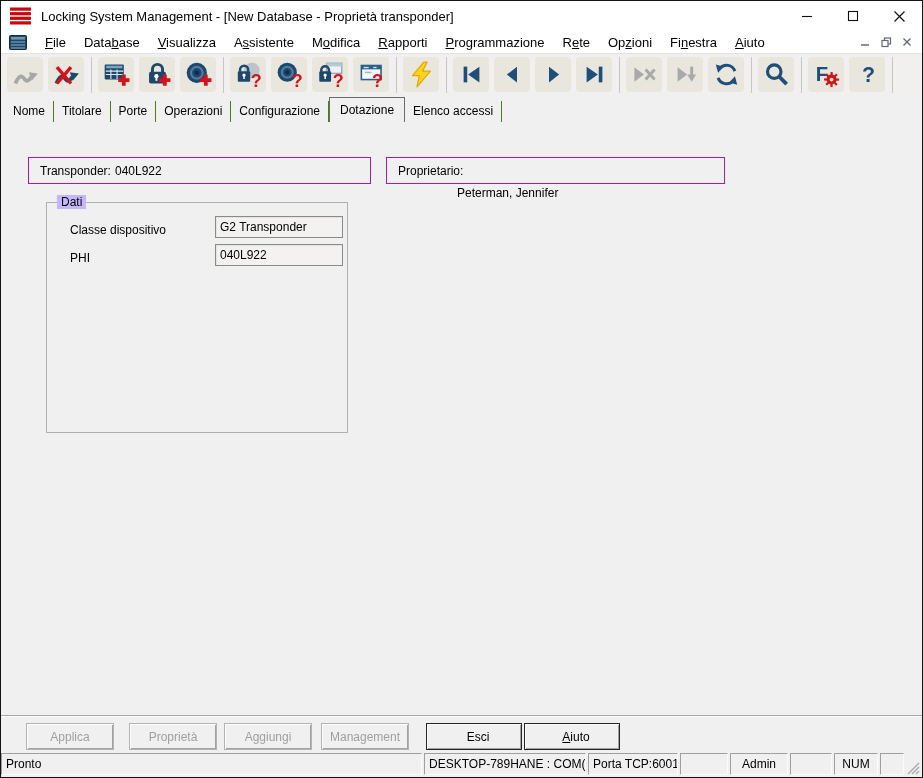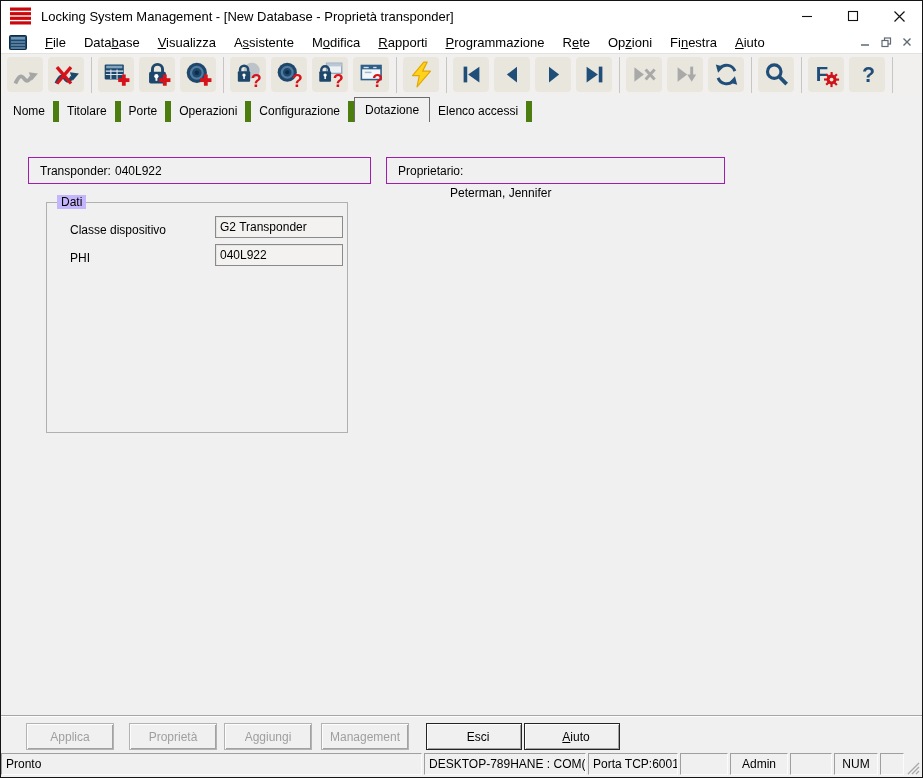--- a/index.html
+++ b/index.html
@@ -21,32 +21,32 @@
   .mdi-controls{margin-left:auto;display:flex;gap:5px;margin-right:7px;}
   .mdi-btn{width:16px;height:15px;display:flex;align-items:center;justify-content:center;}
 
   
   .toolbar{height:41px;background:#f1f0ee;border-top:1px solid #e2e2e0;display:flex;align-items:center;padding-left:6px;flex-shrink:0;}
   .tbtn{width:36px;height:35px;background:#e9e6dd;border-radius:4px;margin-right:5px;display:flex;align-items:center;justify-content:center;flex-shrink:0;}
   .tsep{width:1px;height:36px;background:#c6c6c4;margin:0 6px 0 2px;flex-shrink:0;}
 
   
   .tabs{height:27px;background:#f0f0f0;display:flex;align-items:flex-end;padding-left:4px;flex-shrink:0;}
-  .tab{font-size:12px;padding:3px 8px 4px;border-right:6px solid #4d7c0f;color:#000;white-space:nowrap;cursor:default;}
+  .tab{font-size:12px;padding:3px 8px 4px;border-right:1px solid #4d7c0f;color:#000;white-space:nowrap;cursor:default;}
   .tab.active{border:1px solid #6b6b6b;border-bottom:1px solid #f0f0f0;background:#f0f0f0;padding:5px 10px 5px;margin-bottom:-1px;position:relative;}
 
   
   .content{flex:1;background:#f0f0f0;position:relative;}
   .infobox{position:absolute;top:35px;height:25px;border:1px solid #a21caf;display:flex;align-items:center;font-size:12px;background:#f0f0f0;}
   .infobox .lbl{margin-left:11px;}
   .infobox .val{position:absolute;}
   .box-transponder{left:27px;width:341px;}
   .box-transponder .val{left:86px;}
   .box-owner{left:385px;width:337px;}
-  .box-owner .val{left:63px;margin-top:44px;}
+  .box-owner .val{left:70px;margin-top:44px;}
 
   .groupbox{position:absolute;left:45px;top:80px;width:300px;height:229px;border:1px solid #b0b0b0;}
   .groupbox .legend{position:absolute;top:-8px;left:10px;background:#c4b5fd;padding:0 4px;font-size:12px;}
   .gb-label{position:absolute;left:23px;font-size:12px;color:#000;}
   .gb-input{position:absolute;left:168px;width:122px;height:20px;border:1px solid #8a8a8a;background:#f3f2f0;font-size:12px;font-family:"Liberation Sans",sans-serif;padding:0 0 0 4px;color:#000;box-shadow:inset 1px 1px 0 #e4e4e2;}
 
   
   .footer{height:35px;background:#f0f0f0;border-top:1px solid #a6a6a6;box-shadow:inset 0 1px 0 #fdfdfd;position:relative;flex-shrink:0;}
   .fbtn{position:absolute;top:7px;width:86px;height:25px;background:#f0f0f0;border:1px solid #b3b3b3;box-shadow:inset 1px 1px 0 #fdfdfd, inset -1px -1px 0 #a2a2a2;color:#9f9f9f;font-size:12px;display:flex;align-items:center;justify-content:center;font-family:"Liberation Sans",sans-serif;white-space:nowrap;}
   .fbtn.enabled{border-color:#242424;color:#000;padding-left:8px;}

